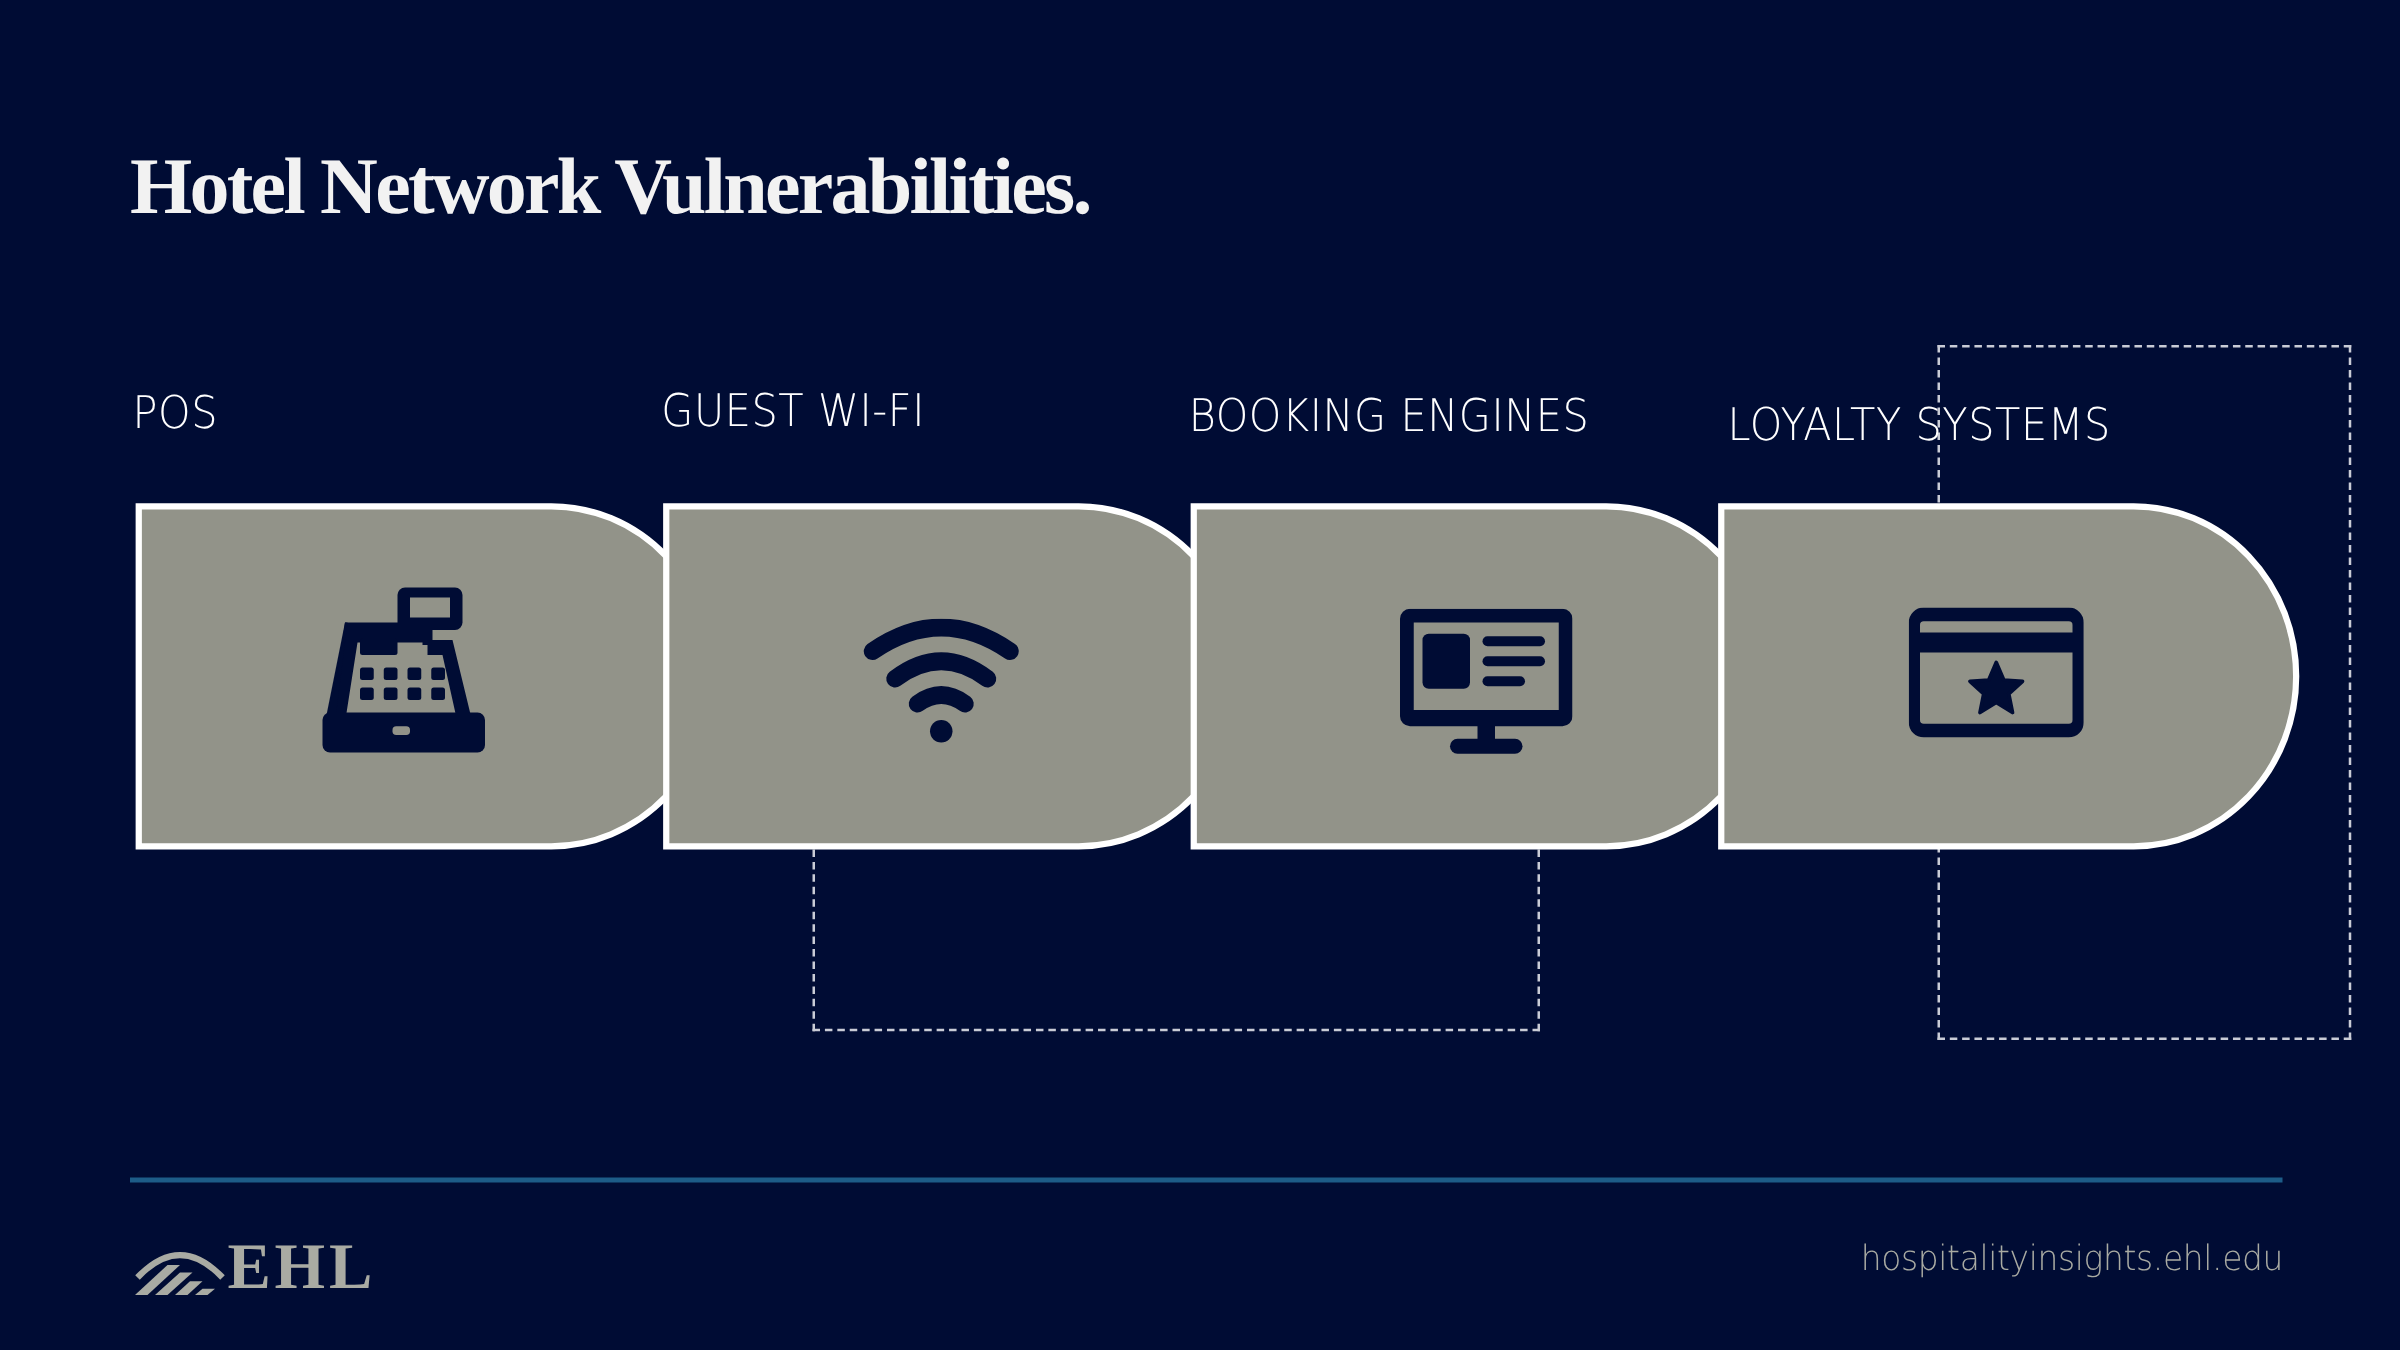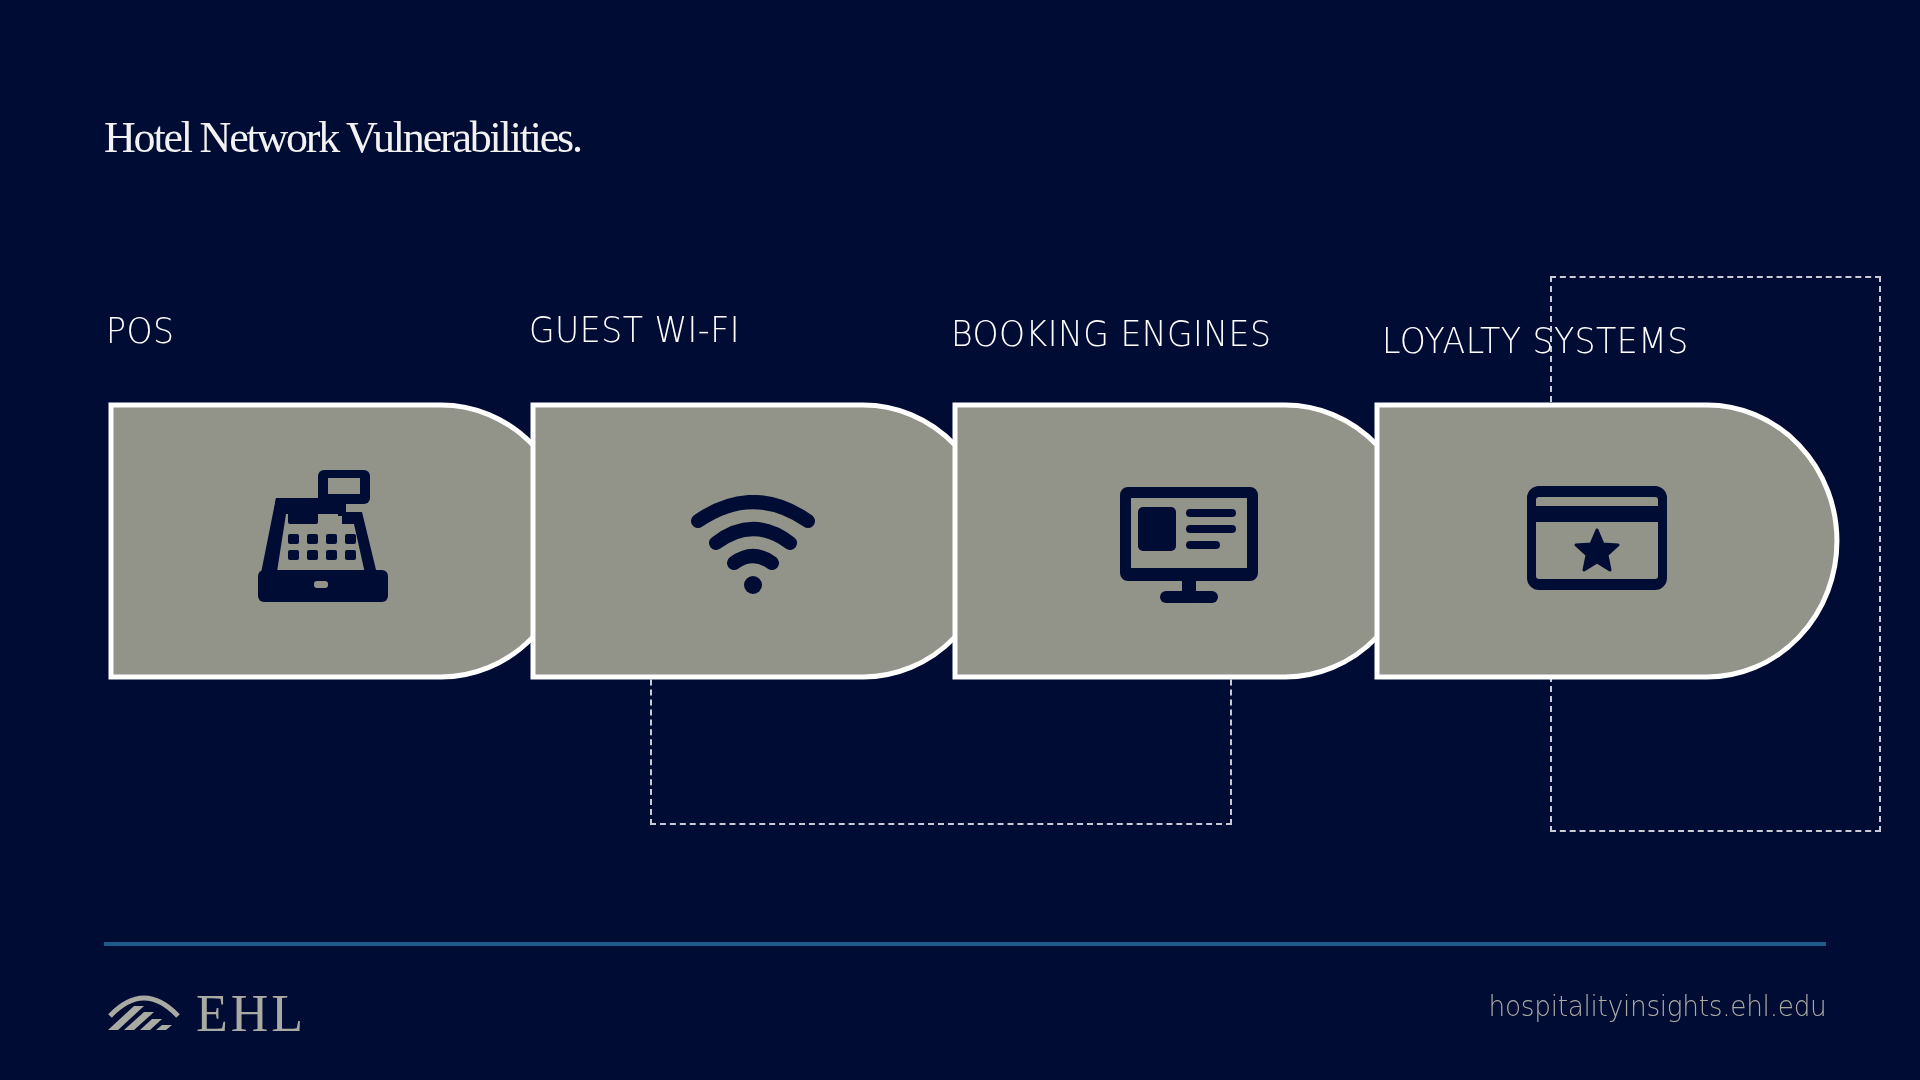--- a/index.html
+++ b/index.html
@@ -6,22 +6,22 @@
   body {
     width: 1920px; height: 1080px; overflow: hidden;
     background: #000c34;
     position: relative;
     font-family: "DejaVu Sans", sans-serif;
   }
   .title {
     position: absolute; left: 104px; top: 112px;
     margin: 0;
     font-family: "Liberation Serif", "DejaVu Serif", serif;
-    font-weight: normal;
-    font-size: 44px;
+    font-weight: bold;
+    font-size: 64px;
     letter-spacing: -2.2px;
     color: #f2f2f2;
     white-space: nowrap;
   }
   .label {
     position: absolute;
     font-family: "DejaVu Sans", sans-serif;
     font-weight: 200;
     font-size: 36px;
     color: #ffffff;
@@ -47,21 +47,21 @@
   .icon {
     position: absolute; z-index: 4;
   }
   .divider {
     position: absolute; left: 104px; top: 942px;
     width: 1722px; height: 4px;
     background: #1d5c88;
   }
   .logo {
     position: absolute; left: 106px; top: 988px;
-    display: flex; align-items: flex-start; gap: 14px;
+    display: flex; align-items: flex-end; gap: 0; font-weight: bold;
   }
   .logo-text {
     font-family: "Liberation Serif", "DejaVu Serif", serif;
     font-size: 52px; color: #a9aba3; letter-spacing: 3px;
     line-height: 1;
   }
   .url {
     position: absolute; right: 94px; top: 990px;
     font-family: "DejaVu Sans", sans-serif;
     font-weight: 200;

